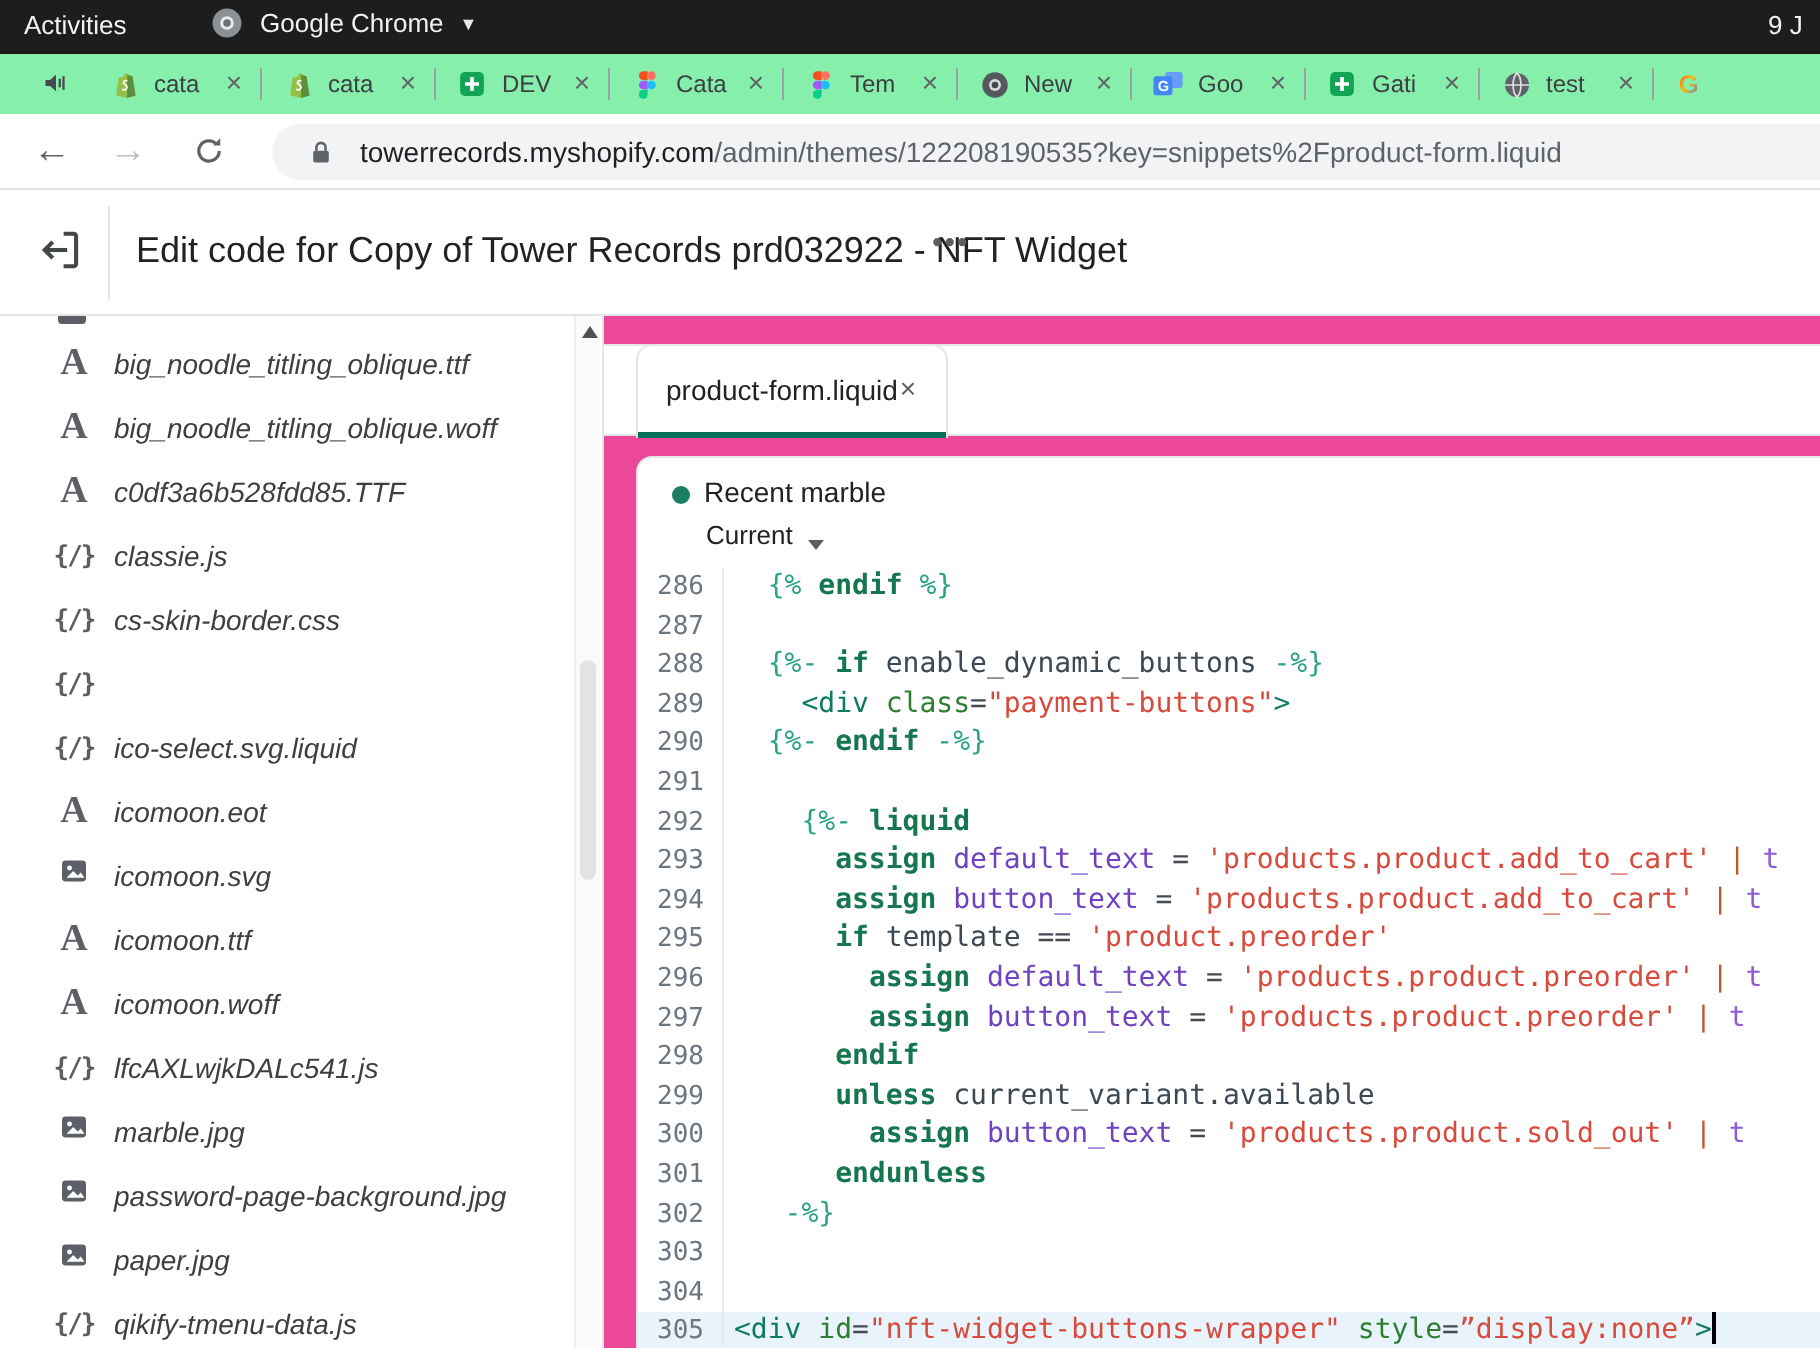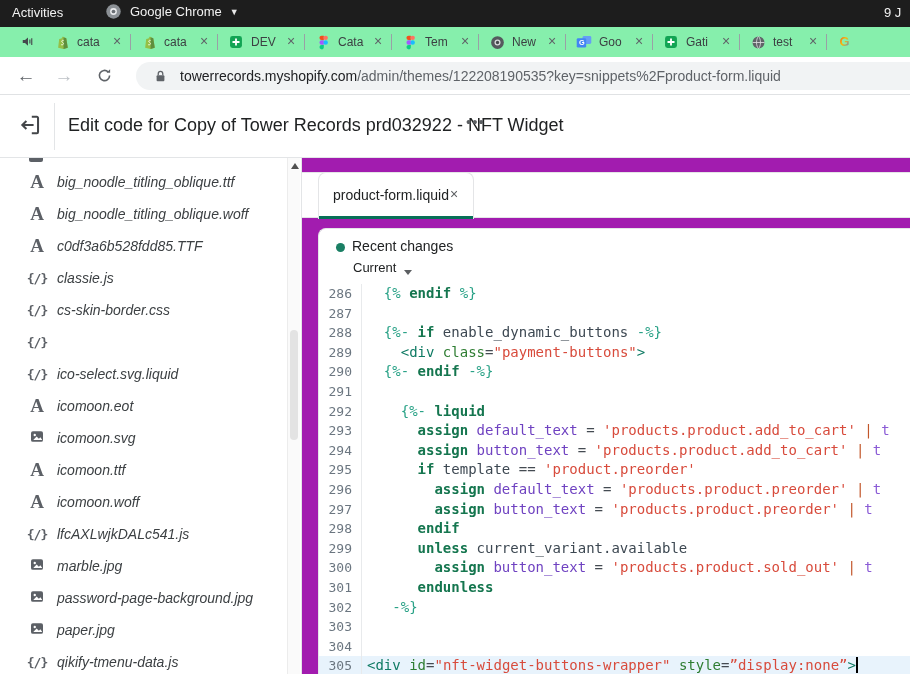--- a/index.html
+++ b/index.html
@@ -50,21 +50,21 @@
   .file-ic { width:24px; margin-left:25px; flex:0 0 24px; text-align:center; color:#5c6066; }
   .file-ic.ic-font { font-family:"Liberation Serif", serif; font-weight:bold; font-size:19px; }
   .file-ic.ic-code { font-family:"DejaVu Sans Mono", monospace; font-weight:bold; font-size:13px; letter-spacing:-1px; }
   .file-name { margin-left:8px; font-size:14px; color:#3c4043; white-space:nowrap;font-style:italic; }
   .sb-scroll { position:absolute; right:2px; top:0; width:13px; height:516px; background:#fafafa; border-left:1px solid #ececec; }
   .sb-up { position:absolute; top:5px; left:3px; width:0; height:0; border-left:4px solid transparent; border-right:4px solid transparent; border-bottom:6px solid #505050; }
   .sb-thumb { position:absolute; top:172px; left:2px; width:8px; height:110px; background:#e3e3e3; border-radius:4px; }
   .sidebar-edge { position:absolute; left:301px; top:158px; width:1px; height:516px; background:#e3e5e7; }
 
   
-  .pane { position:absolute; left:302px; top:158px; width:608px; height:516px; background:#a21caf; }
+  .pane { position:absolute; left:302px; top:158px; width:608px; height:516px; background:#ec4899; }
   .etabbar { position:absolute; left:0; top:14px; width:608px; height:46px; background:#fff; border-top:1px solid #e4e5e7; border-bottom:1px solid #e4e5e7; }
   .filetab { position:absolute; left:16px; top:-1px; width:156px; height:47px; background:#fff; border:1px solid #e4e5e7; border-bottom:none; border-radius:8px 8px 0 0; cursor:pointer; }
   .filetab .ftlabel { position:absolute; left:14px; top:14px; font-size:14px; color:#202223; }
   .filetab .ftclose { position:absolute; right:10px; top:13px; width:18px; height:18px; text-align:center; font-size:14px; color:#5c5f62; }
   .filetab .ftline { position:absolute; left:0; bottom:0; width:100%; height:3px; background:#077057; }
 
   .card { position:absolute; left:16px; top:70px; width:594px; height:448px; background:#fff; border:1px solid #e4e5e7; border-right:none; border-bottom:none; border-top-left-radius:8px; overflow:hidden; }
   .recent { position:relative; height:55px; }
   .recent-dot { position:absolute; left:17px; top:14px; width:9px; height:9px; border-radius:50%; background:#1a7f64; }
   .recent-label { position:absolute; left:33px; top:9px; font-size:14px; color:#202223; }
@@ -370,21 +370,21 @@
   <div class="etabbar">
     <div class="filetab">
       <span class="ftlabel">product-form.liquid</span>
       <span class="ftclose">×</span>
       <span class="ftline"></span>
     </div>
   </div>
   <div class="card">
     <div class="recent">
       <span class="recent-dot"></span>
-      <span class="recent-label">Recent changes</span>
+      <span class="recent-label">Recent marble</span>
       <span class="current-btn">
         <span>Current</span>
         <span class="current-caret"></span>
       </span>
     </div>
     <div class="code">
         <div class="crow">
           <span class="ln">286</span>
           <span class="lc">  <span class="tk-d">{% </span><span class="tk-k">endif</span><span class="tk-d"> %}</span></span>
         </div>

